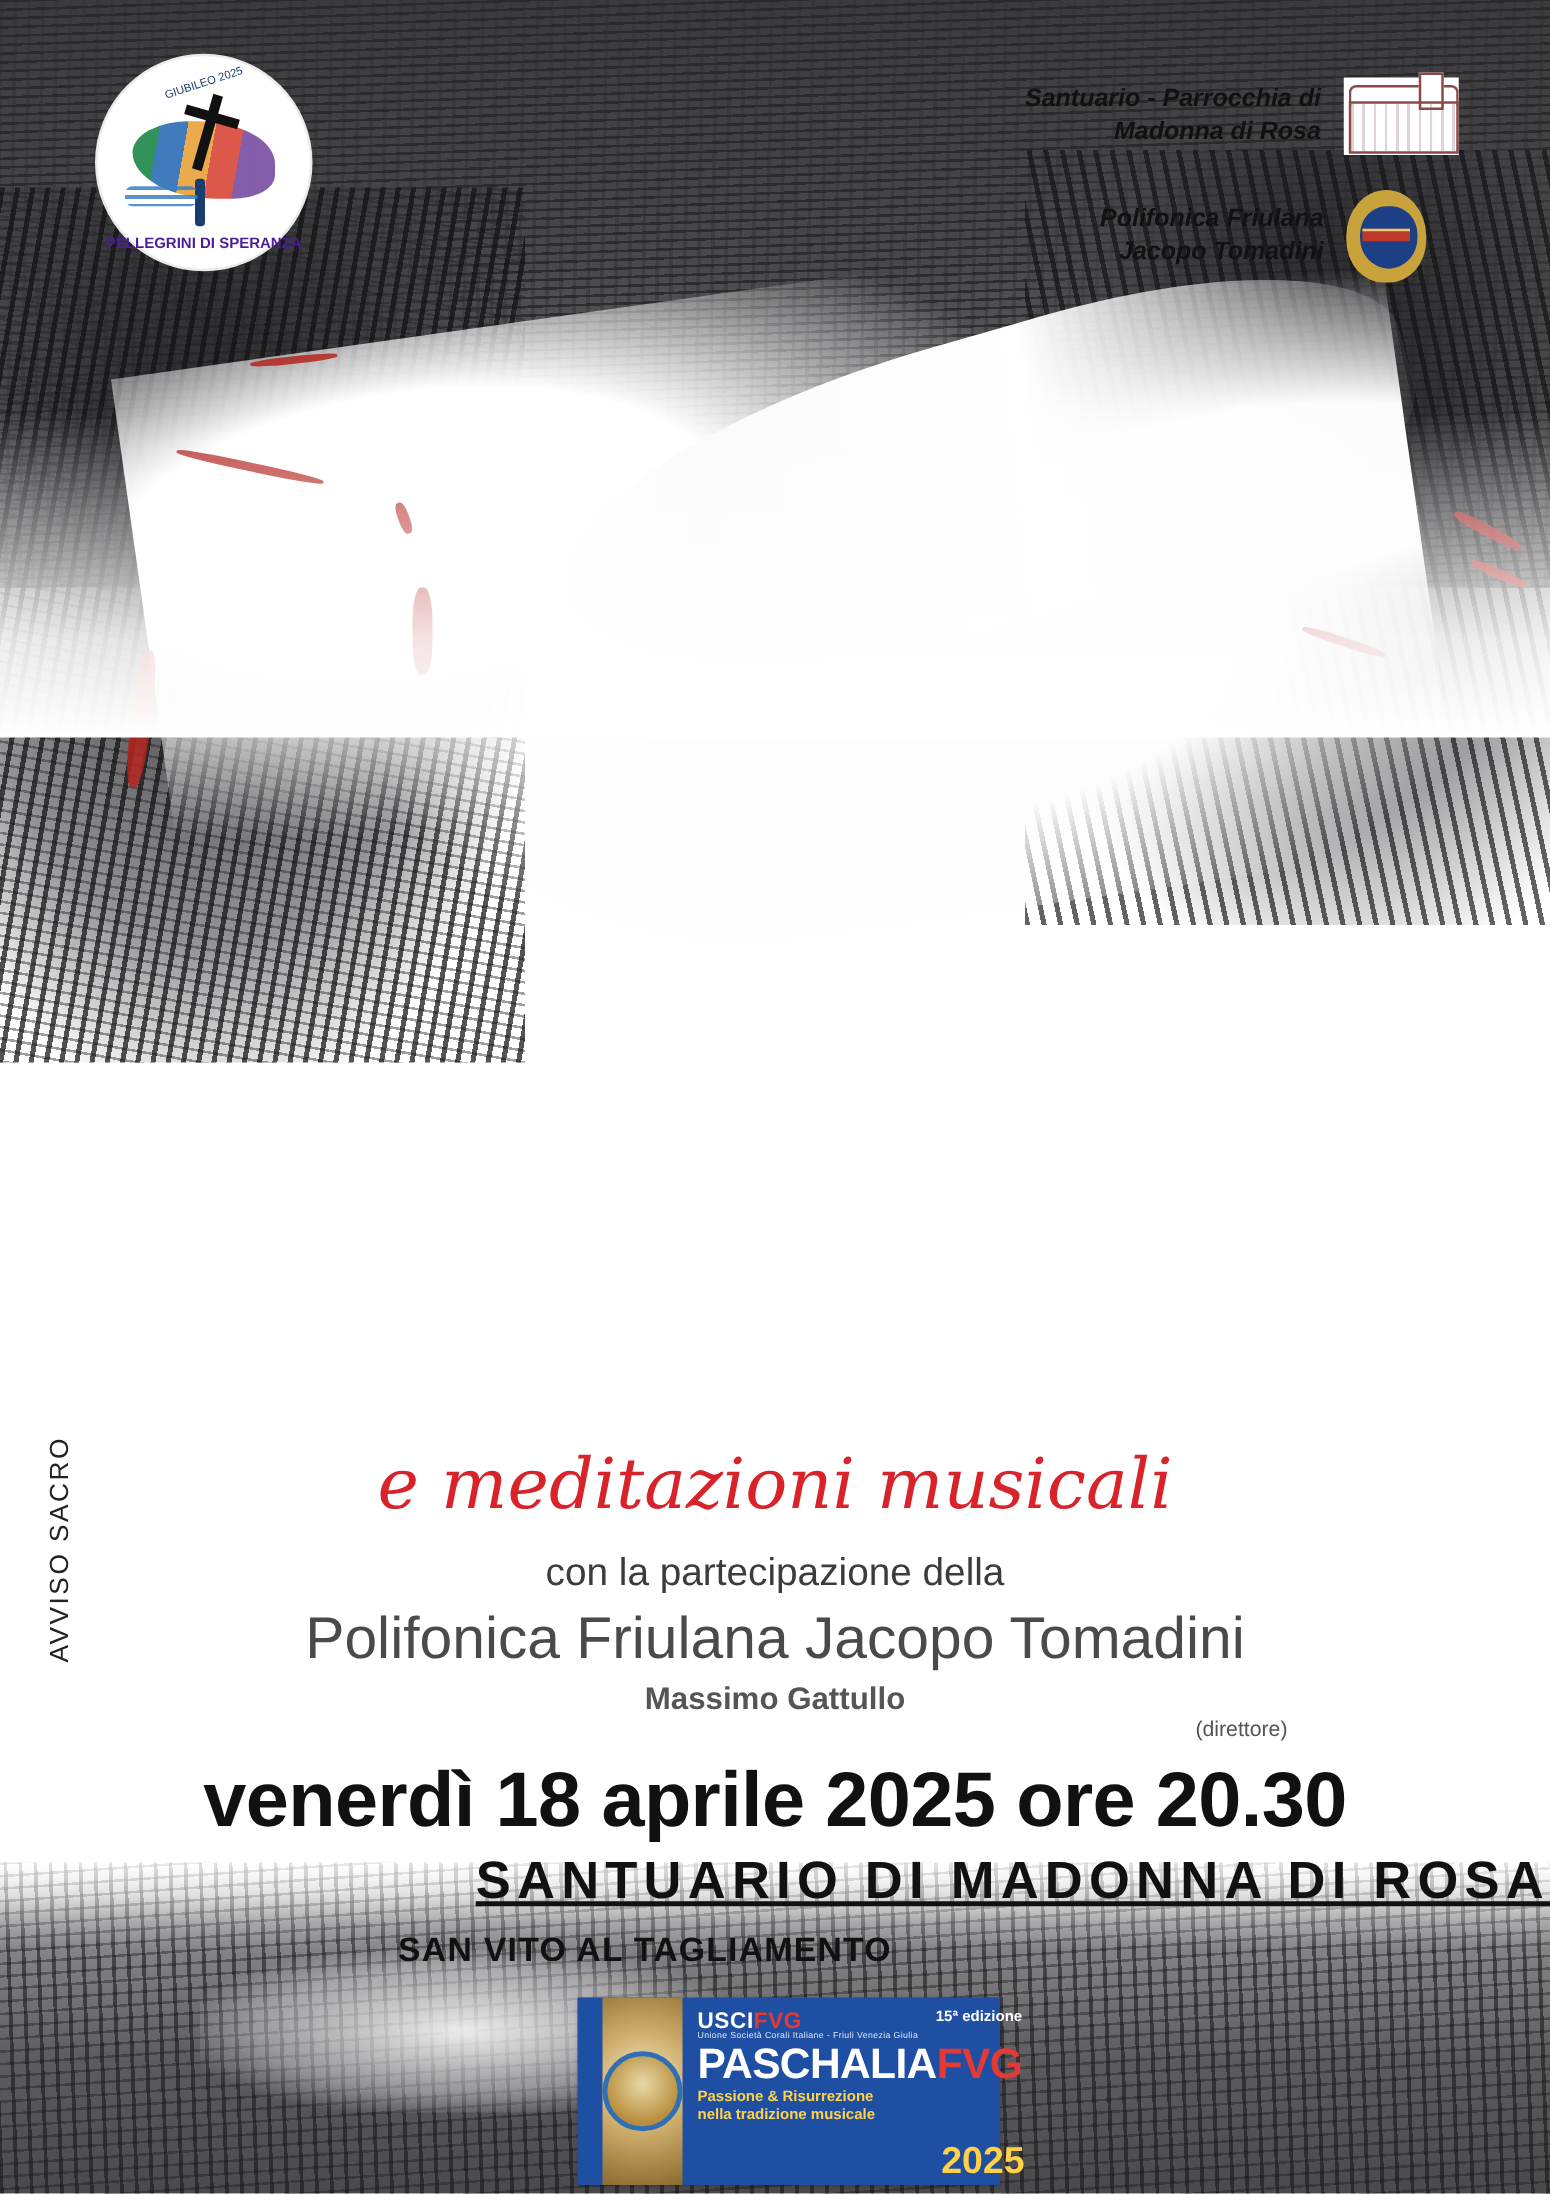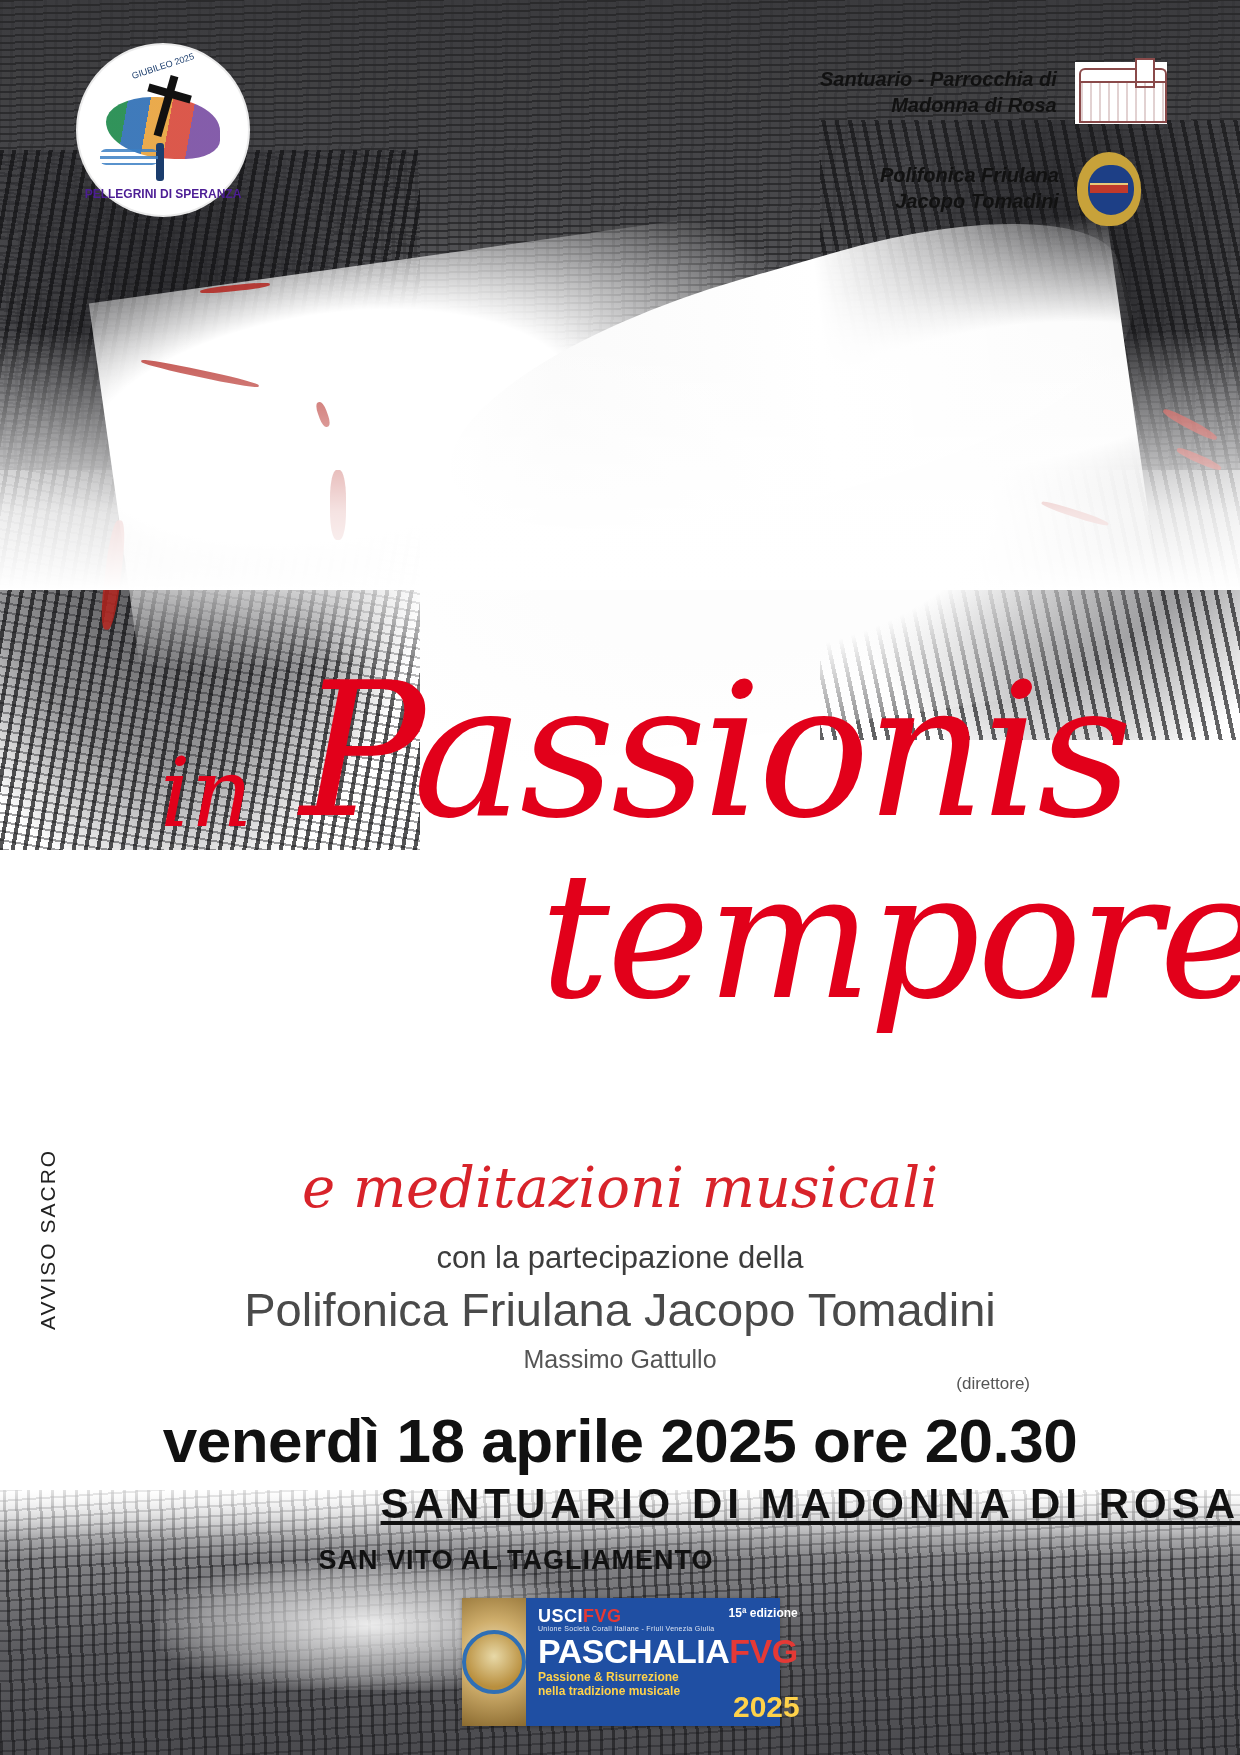--- a/index.html
+++ b/index.html
@@ -320,20 +320,21 @@
     color: #4a4a4a;
     font-size: 47px;
   }
   .director-name {
     position: absolute;
     width: 1240px;
     top: 1345px;
     text-align: center;
     color: #555;
     font-size: 25px;
+    font-weight: bold;
   }
   .director-role {
     position: absolute;
     width: 982px;
     top: 1374px;
     text-align: right;
     color: #555;
     font-size: 17px;
     padding-left: 48px;
   }
@@ -378,25 +379,26 @@
     font-size: 21px;
     letter-spacing: 2px;
     color: #222;
     white-space: nowrap;
   }
 
   
   .festival-logo {
     position: absolute;
     left: 462px; top: 1598px;
-    width: 318px; height: 128px;
+    width: 318px; height: 150px;
     background: #1f4fa3;
     display: flex;
     align-items: stretch;
     box-shadow: 0 1px 4px rgba(0,0,0,0.35);
+    padding-left: 20px;
   }
   .fl-badge {
     width: 86px;
     background: radial-gradient(circle at 50% 45%, #f2e6c8 0%, #cfae6c 45%, #8a6a2f 100%);
     position: relative;
     display: flex;
     align-items: center;
     justify-content: center;
   }
   .fl-badge .halo {
@@ -501,27 +503,20 @@
   <div class="credit-block credit-2">
     <div class="credit-text">Polifonica Friulana
 Jacopo Tomadini</div>
     <div class="shield-emblem">
       <div class="outer"></div>
       <div class="inner"></div>
       <div class="bar"></div>
     </div>
   </div>
 
-  <div class="title-wrap">
-    <div class="title-line1">
-      <span class="t-in">in</span>
-      <span class="t-passionis">Passionis</span>
-    </div>
-    <div class="t-tempore">tempore</div>
-  </div>
 
   <div class="subtitle-2">e meditazioni musicali</div>
 
   <div class="participation">con la partecipazione della</div>
   <div class="choir-name">Polifonica Friulana Jacopo Tomadini</div>
   <div class="director-name">Massimo Gattullo</div>
   <div class="director-role">(direttore)</div>
 
   <div class="event-date">venerdì 18 aprile 2025 ore 20.30</div>
   <div class="venue">SANTUARIO DI MADONNA DI ROSA</div>

